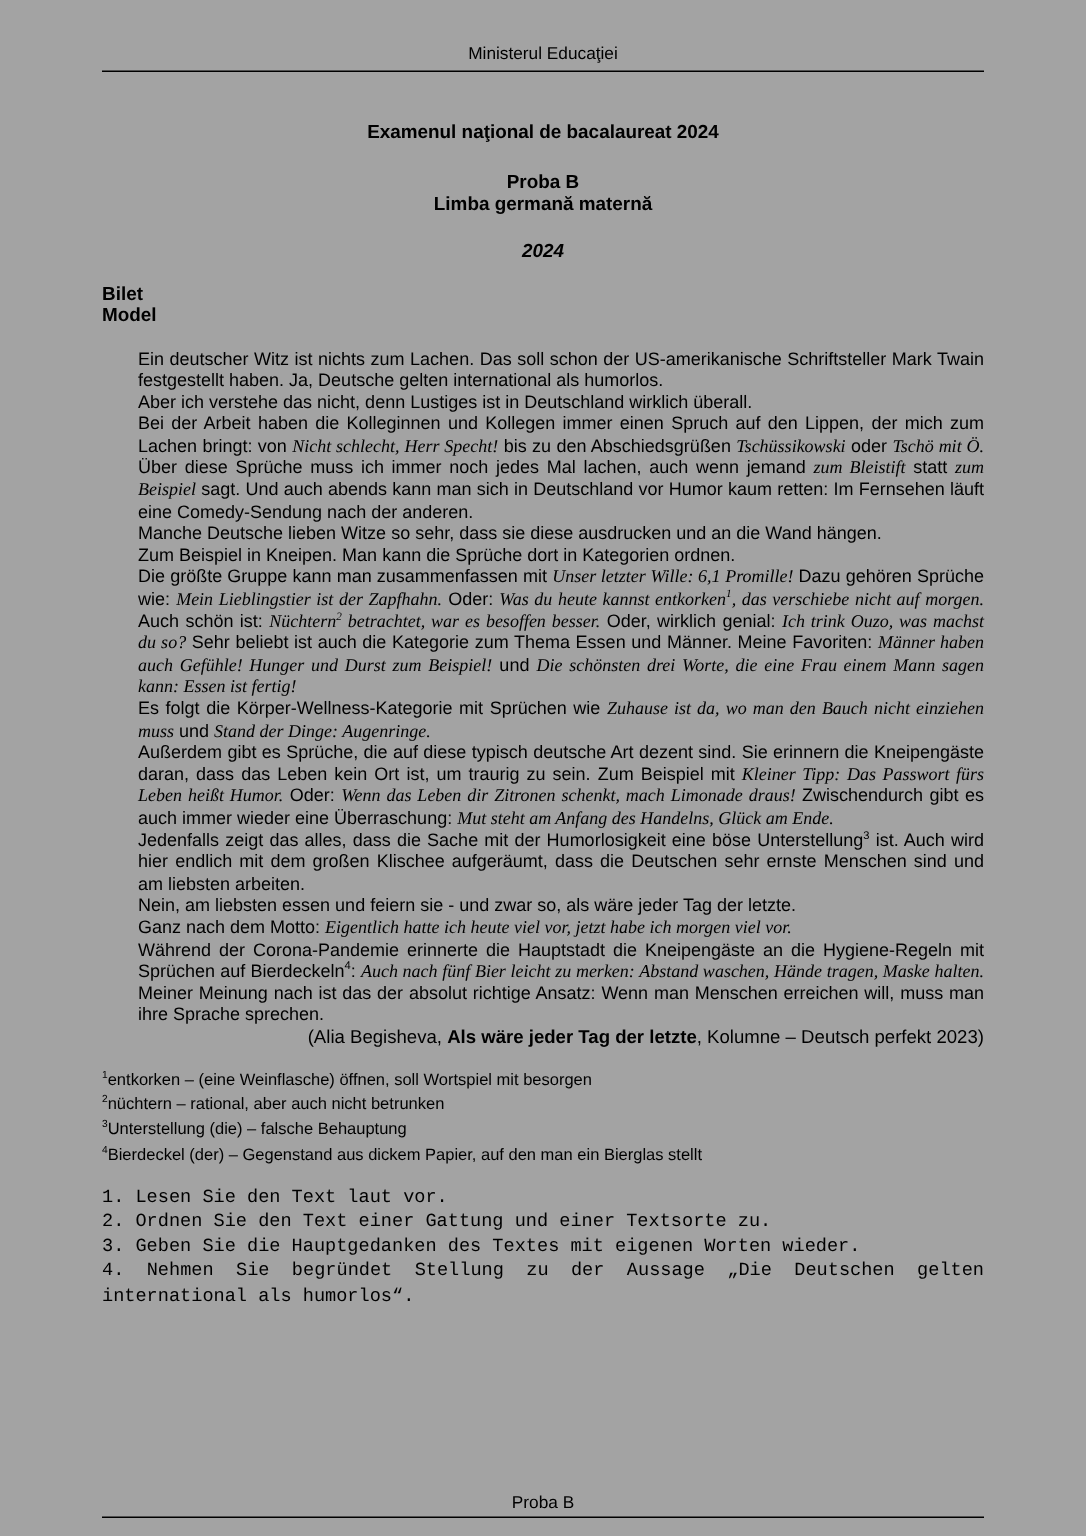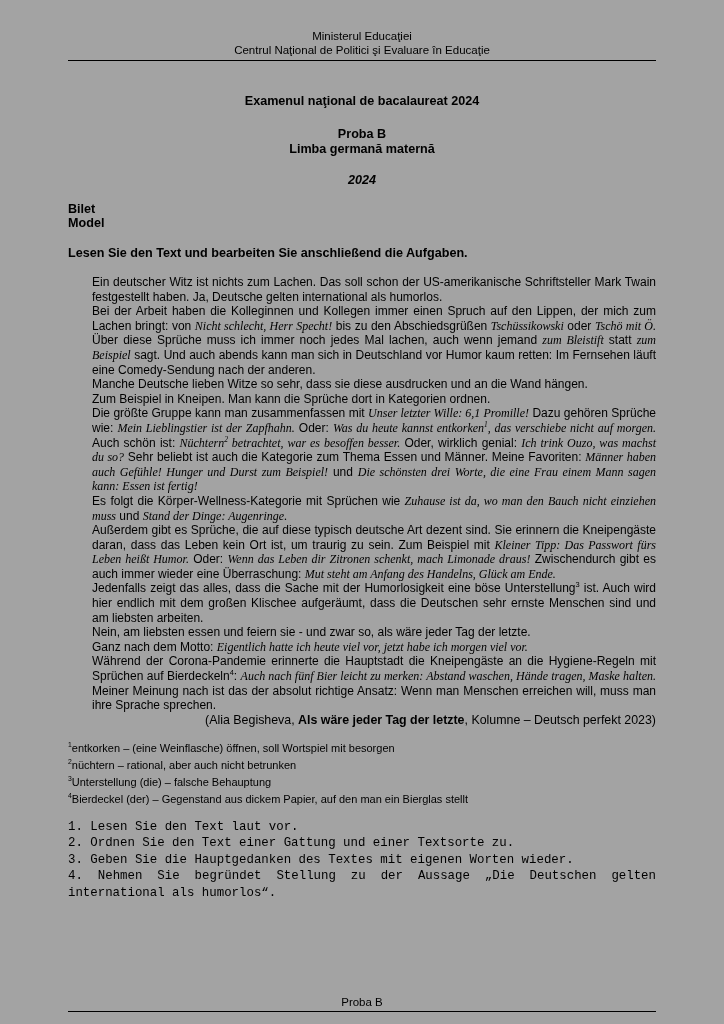--- a/index.html
+++ b/index.html
@@ -26,38 +26,37 @@
   .doc-footer{position:absolute;left:68px;right:68px;bottom:12px;}
   .doc-footer .label{text-align:center;font-size:11.5px;margin-bottom:3px;}
 </style>
 </head>
 <body>
 
 <div class="page">
 
   <div class="doc-header">
     <div>Ministerul Educaţiei</div>
-    <div>Centrul Naţional de Politici şi Evaluare în Educaţie</div>
   </div>
   <hr class="rule">
 
   <div class="title-exam">Examenul naţional de bacalaureat 2024</div>
   <div class="title-proba">Proba B</div>
   <div class="title-subject">Limba germană maternă</div>
   <div class="title-year">2024</div>
 
   <div class="bilet-row">
     <span>Bilet</span>
     <span>Model</span>
   </div>
 
-  <div class="instruction">Lesen Sie den Text und bearbeiten Sie anschließend die Aufgaben.</div>
 
   <div class="text-body" id="paragraphs">
       <p><span>Ein deutscher Witz ist nichts zum Lachen. Das soll schon der US-amerikanische Schriftsteller Mark Twain festgestellt haben. Ja, Deutsche gelten international als humorlos.</span></p>
+      <p><span>Aber ich verstehe das nicht, denn Lustiges ist in Deutschland wirklich überall.</span></p>
       <p><span>Bei der Arbeit haben die Kolleginnen und Kollegen immer einen Spruch auf den Lippen, der mich zum Lachen bringt: von </span><span class="i">Nicht schlecht, Herr Specht!</span><span> bis zu den Abschiedsgrüßen </span><span class="i">Tschüssikowski</span><span> oder </span><span class="i">Tschö mit Ö.</span><span> Über diese Sprüche muss ich immer noch jedes Mal lachen, auch wenn jemand </span><span class="i">zum Bleistift</span><span> statt </span><span class="i">zum Beispiel</span><span> sagt. Und auch abends kann man sich in Deutschland vor Humor kaum retten: Im Fernsehen läuft eine Comedy-Sendung nach der anderen.</span></p>
       <p><span>Manche Deutsche lieben Witze so sehr, dass sie diese ausdrucken und an die Wand hängen.</span></p>
       <p><span>Zum Beispiel in Kneipen. Man kann die Sprüche dort in Kategorien ordnen.</span></p>
       <p><span>Die größte Gruppe kann man zusammenfassen mit </span><span class="i">Unser letzter Wille: 6,1 Promille!</span><span> Dazu gehören Sprüche wie: </span><span class="i">Mein Lieblingstier ist der Zapfhahn.</span><span> Oder: </span><span class="i">Was du heute kannst entkorken</span><sup class="i">1</sup><span class="i">, das verschiebe nicht auf morgen.</span><span> Auch schön ist: </span><span class="i">Nüchtern</span><sup class="i">2</sup><span class="i"> betrachtet, war es besoffen besser.</span><span> Oder, wirklich genial: </span><span class="i">Ich trink Ouzo, was machst du so?</span><span> Sehr beliebt ist auch die Kategorie zum Thema Essen und Männer. Meine Favoriten: </span><span class="i">Männer haben auch Gefühle! Hunger und Durst zum Beispiel!</span><span> und </span><span class="i">Die schönsten drei Worte, die eine Frau einem Mann sagen kann: Essen ist fertig!</span></p>
       <p><span>Es folgt die Körper-Wellness-Kategorie mit Sprüchen wie </span><span class="i">Zuhause ist da, wo man den Bauch nicht einziehen muss</span><span> und </span><span class="i">Stand der Dinge: Augenringe.</span></p>
       <p><span>Außerdem gibt es Sprüche, die auf diese typisch deutsche Art dezent sind. Sie erinnern die Kneipengäste daran, dass das Leben kein Ort ist, um traurig zu sein. Zum Beispiel mit </span><span class="i">Kleiner Tipp: Das Passwort fürs Leben heißt Humor.</span><span> Oder: </span><span class="i">Wenn das Leben dir Zitronen schenkt, mach Limonade draus!</span><span> Zwischendurch gibt es auch immer wieder eine Überraschung: </span><span class="i">Mut steht am Anfang des Handelns, Glück am Ende.</span></p>
       <p><span>Jedenfalls zeigt das alles, dass die Sache mit der Humorlosigkeit eine böse Unterstellung</span><sup>3</sup><span> ist. Auch wird hier endlich mit dem großen Klischee aufgeräumt, dass die Deutschen sehr ernste Menschen sind und am liebsten arbeiten.</span></p>
       <p><span>Nein, am liebsten essen und feiern sie - und zwar so, als wäre jeder Tag der letzte.</span></p>
       <p><span>Ganz nach dem Motto: </span><span class="i">Eigentlich hatte ich heute viel vor, jetzt habe ich morgen viel vor.</span></p>
       <p><span>Während der Corona-Pandemie erinnerte die Hauptstadt die Kneipengäste an die Hygiene-Regeln mit Sprüchen auf Bierdeckeln</span><sup>4</sup><span>: </span><span class="i">Auch nach fünf Bier leicht zu merken: Abstand waschen, Hände tragen, Maske halten.</span><span> Meiner Meinung nach ist das der absolut richtige Ansatz: Wenn man Menschen erreichen will, muss man ihre Sprache sprechen.</span></p>

